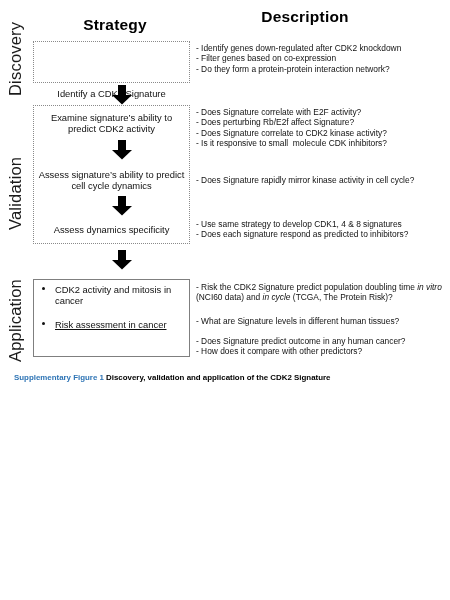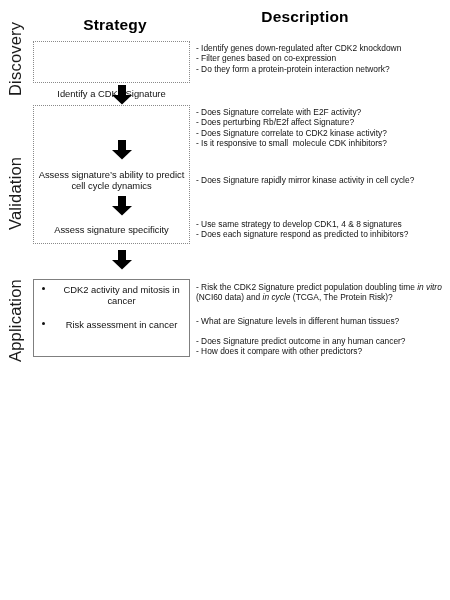--- a/index.html
+++ b/index.html
@@ -54,23 +54,23 @@
   #step-3{left:33px;top:169px;}
   #step-4{left:33px;top:224px;}
 
   
   #app-list{
     position:absolute;left:38px;top:284px;width:150px;
     margin:0;padding:0;list-style:none;
   }
   #app-list li{
     position:relative;font-size:9.4px;line-height:11px;
-    color:#111;padding-left:17px;margin:0 0 13px 0;text-align:center;
+    color:#111;padding-left:17px;margin:0 0 13px 0;
   }
-  #app-list li:last-child{margin-bottom:0;}
+  #app-list li:last-child{margin-bottom:0;text-decoration:underline;}
   #app-list li .bullet{
     position:absolute;left:4px;top:3px;
     width:3px;height:3px;background:#111;border-radius:50%;
   }
 
   
   .arrow{position:absolute;width:22px;}
   #arrow-1{left:111px;top:85px;}
   #arrow-2{left:111px;top:140px;}
   #arrow-3{left:111px;top:196px;}
@@ -119,33 +119,35 @@
   </div>
 
   <svg class="arrow" id="arrow-1" viewBox="0 0 22 20" width="22" height="20" aria-hidden="true">
     <polygon points="7,0 15,0 15,10 21,10 11,19.5 1,10 7,10" fill="#000000"></polygon>
   </svg>
 
   <div class="side-label" id="label-validation">Validation</div>
 
   <div class="sec-box" id="box-validation"></div>
 
+  <div class="step" id="step-2">Examine signature’s ability to
+predict CDK2 activity</div>
 
   <svg class="arrow" id="arrow-2" viewBox="0 0 22 20" width="22" height="20" aria-hidden="true">
     <polygon points="7,0 15,0 15,10 21,10 11,19.5 1,10 7,10" fill="#000000"></polygon>
   </svg>
 
   <div class="step" id="step-3">Assess signature’s ability to predict
 cell cycle dynamics</div>
 
   <svg class="arrow" id="arrow-3" viewBox="0 0 22 20" width="22" height="20" aria-hidden="true">
     <polygon points="7,0 15,0 15,10 21,10 11,19.5 1,10 7,10" fill="#000000"></polygon>
   </svg>
 
-  <div class="step" id="step-4">Assess signature specificity</div>
+  <div class="step" id="step-4">Assess dynamics specificity</div>
 
   <div class="desc" id="desc-val-1">
     <p>- Does Signature correlate with E2F activity?
 - Does perturbing Rb/E2f affect Signature?
 - Does Signature correlate to CDK2 kinase activity?
 - Is it responsive to small  molecule CDK inhibitors?</p>
   </div>
   <div class="desc" id="desc-val-2">
     <p>- Does Signature rapidly mirror kinase activity in cell cycle?</p>
   </div>
@@ -180,14 +182,15 @@
 
   <div class="desc" id="desc-app-2">
     <p>- What are Signature levels in different human tissues?</p>
   </div>
 
   <div class="desc" id="desc-app-3">
     <p>- Does Signature predict outcome in any human cancer?
 - How does it compare with other predictors?</p>
   </div>
 
+  <div id="caption"><span class="cap-label">Supplementary Figure 1</span><span> Discovery, validation and application of the CDK2 Signature</span></div>
 
 </div>
 
 </body></html>

